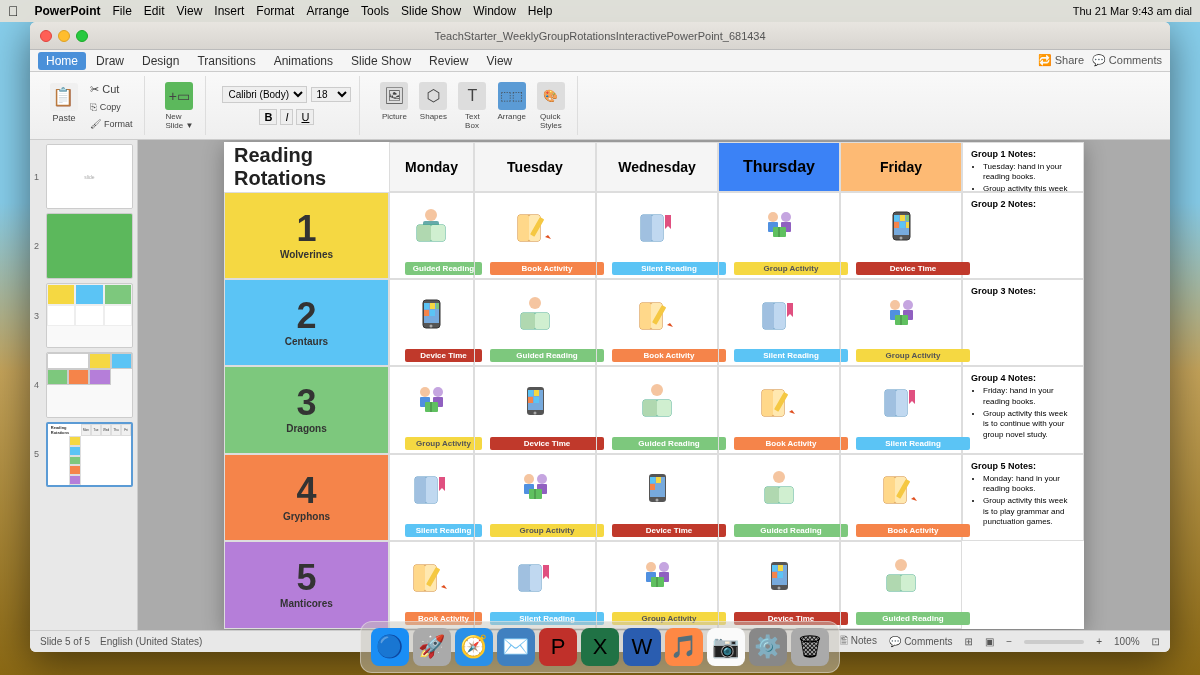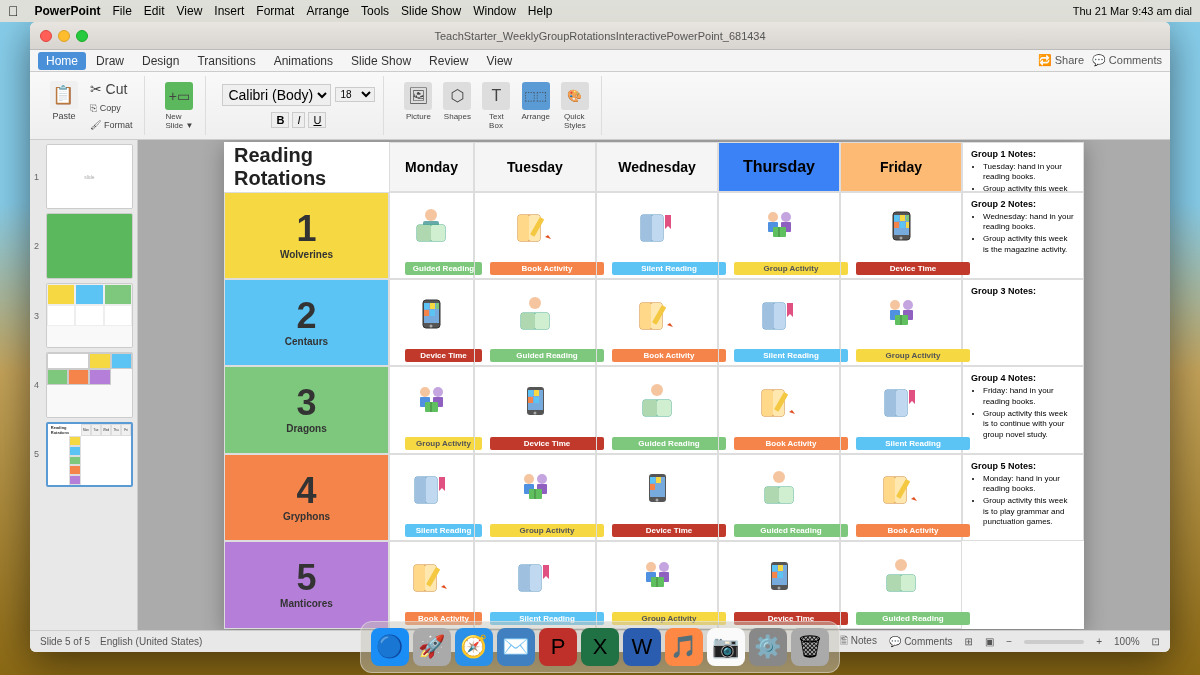--- a/index.html
+++ b/index.html
@@ -407,35 +407,35 @@
     </div>
 
     <div class="ribbon">
       <div class="ribbon-group">
         <div style="display:flex; gap:4px; align-items:flex-start;">
           <div class="ribbon-btn">
             <div class="ribbon-icon" style="background:#f0f0f0; font-size:18px;">📋</div>
             <span style="font-size:9px;">Paste</span>
           </div>
           <div style="display:flex; flex-direction:column; gap:2px;">
-            <div class="ribbon-btn" style="flex-direction:row; font-size:14px;">✂ Cut</div>
+            <div class="ribbon-btn" style="flex-direction:row; font-size:11px;">✂ Cut</div>
             <div class="ribbon-btn" style="flex-direction:row; font-size:9px;">⎘ Copy</div>
             <div class="ribbon-btn" style="flex-direction:row; font-size:9px;">🖌 Format</div>
           </div>
         </div>
       </div>
       <div class="ribbon-group">
         <div class="ribbon-btn">
           <div class="ribbon-icon green" style="font-size:14px;">+▭</div>
           <span style="font-size:8px;">New<br>Slide ▼</span>
         </div>
       </div>
       <div class="ribbon-group">
         <div style="display:flex; gap:4px; font-size:10px; align-items:center;">
-          <select style="font-size:14px; border:1px solid #ccc; padding:1px;"><option>Calibri (Body)</option></select>
+          <select style="font-size:10px; border:1px solid #ccc; padding:1px;"><option>Calibri (Body)</option></select>
           <select style="font-size:10px; border:1px solid #ccc; width:40px;"><option>18</option></select>
         </div>
         <div style="display:flex; gap:3px; font-size:11px; margin-top:2px;">
           <button style="font-weight:bold; border:1px solid #ccc; background:#eee; padding:1px 4px; font-size:11px;">B</button>
           <button style="font-style:italic; border:1px solid #ccc; background:#eee; padding:1px 4px; font-size:11px;">I</button>
           <button style="text-decoration:underline; border:1px solid #ccc; background:#eee; padding:1px 4px; font-size:11px;">U</button>
         </div>
       </div>
       <div class="ribbon-group">
         <div style="display:flex; gap:3px;">
@@ -628,24 +628,20 @@
                   <rect x="15" y="15" width="5" height="6" fill="#f5844a"></rect>
                   <rect x="21" y="15" width="5" height="6" fill="#5bc4f5"></rect>
                   <rect x="27" y="15" width="3" height="6" fill="#f5d842"></rect>
                 </svg>
               </div>
               <div class="activity-label" style="background:#c0392b; color:white;">Device Time</div>
             </div>
 
             <div class="notes-cell">
               <div class="notes-title">Group 2 Notes:</div>
-              <ul>
-                <li>Wednesday: hand in your reading books.</li>
-                <li>Group activity this week is the magazine activity.</li>
-              </ul>
             </div>
             <div class="group-cell g2">
               <div class="group-number">2</div>
               <div class="group-name">Centaurs</div>
             </div>
 
             <div class="activity-cell">
               <div class="activity-icon">
                 <svg width="45" height="40" viewBox="0 0 45 40">
                   <rect x="14" y="5" width="17" height="28" rx="3" fill="#555" stroke="#333"></rect>

